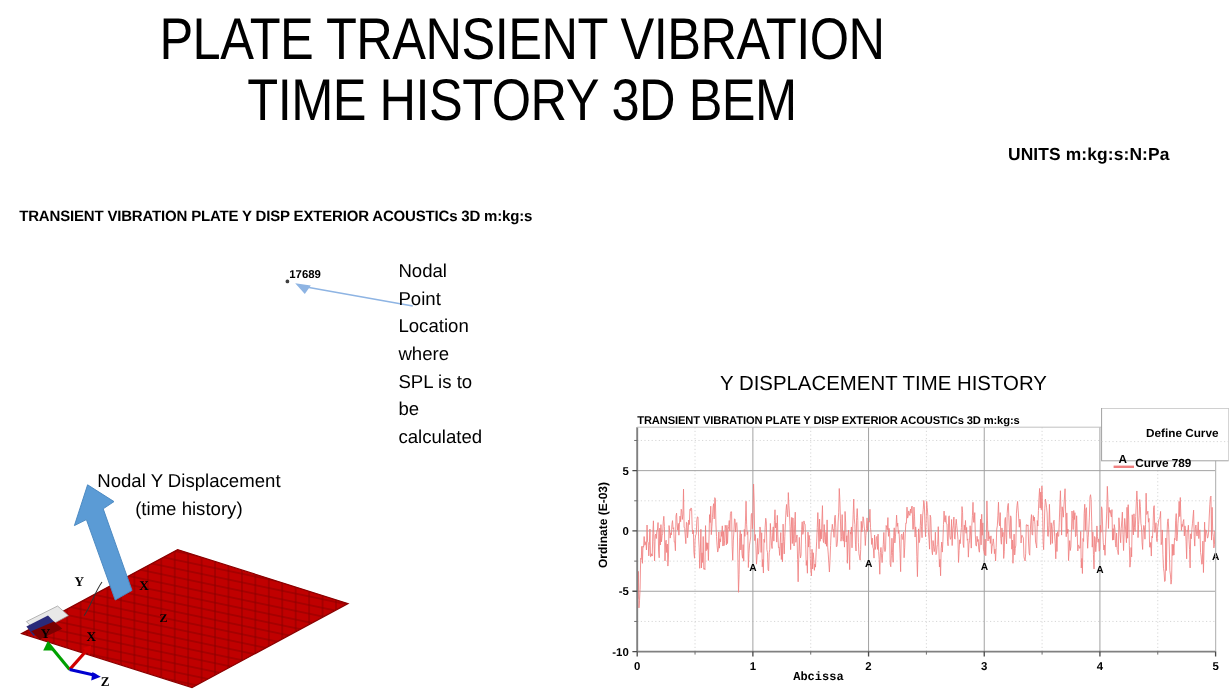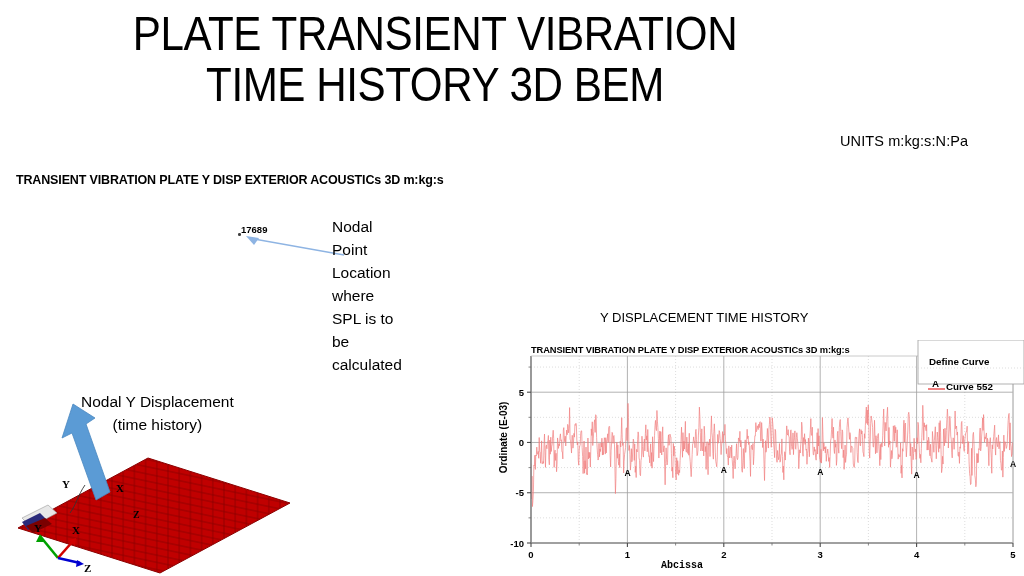--- a/index.html
+++ b/index.html
@@ -30,23 +30,23 @@
     letter-spacing: -0.5px;
     transform: scaleX(0.86);
     transform-origin: center top;
     white-space: pre-line;
   }
 
   
   #units-label {
     position: absolute;
     left: 840px;
-    top: 133px;
+    top: 121px;
     font-size: 14.5px;
-    font-weight: normal;
+    font-weight: bold;
     letter-spacing: 0.1px;
   }
 
   
   #subtitle-label {
     position: absolute;
     left: 16px;
     top: 173px;
     font-size: 12.5px;
     font-weight: bold;
@@ -104,21 +104,21 @@
     width: 320px;
     height: 176px;
   }
   #plate-svg { position: absolute; left: 0; top: 0; }
 
   
   #chart-heading {
     position: absolute;
     left: 600px;
     top: 310px;
-    font-size: 13px;
+    font-size: 17px;
   }
   #chart-block {
     position: absolute;
     left: 486px;
     top: 340px;
     width: 538px;
     height: 236px;
   }
   #chart-inner-title {
     position: absolute;
@@ -147,21 +147,21 @@
     font-size: 10px;
     font-weight: bold;
     font-family: Liberation Mono, monospace;
   }
   .legend-text {
     position: absolute;
     font-size: 9.8px;
     font-weight: bold;
     white-space: nowrap;
   }
-  #legend-title { left: 443px; top: 16px; }
+  #legend-title { left: 469px; top: 16px; }
   #legend-series-label { left: 460px; top: 41px; }
   #legend-series-marker {
     position: absolute;
     left: 442px;
     top: 48px;
     width: 17px;
     height: 1.5px;
     background: #f08080;
   }
   #legend-series-letter {
@@ -311,14 +311,14 @@
       <line x1="42.5" y1="77.32795698924733" x2="45" y2="77.32795698924733" stroke="#6a6a6a" stroke-width="0.8"></line>
       <line x1="42.5" y1="127.5967741935484" x2="45" y2="127.5967741935484" stroke="#6a6a6a" stroke-width="0.8"></line>
       <line x1="42.5" y1="177.86559139784947" x2="45" y2="177.86559139784947" stroke="#6a6a6a" stroke-width="0.8"></line>
       <rect x="432" y="0" width="106" height="44" fill="#ffffff" stroke="#9e9e9e" stroke-width="0.8"></rect>
       <line x1="432" y1="28" x2="538" y2="28" stroke="#cfcfcf" stroke-width="0.7" stroke-dasharray="1,2"></line>
     </svg>
 
   <div class="legend-text" id="legend-title">Define Curve</div>
   <div id="legend-series-letter">A</div>
   <div id="legend-series-marker"></div>
-  <div class="legend-text" id="legend-series-label">Curve 552</div>
+  <div class="legend-text" id="legend-series-label">Curve 789</div>
 </div>
 
 </body></html>

